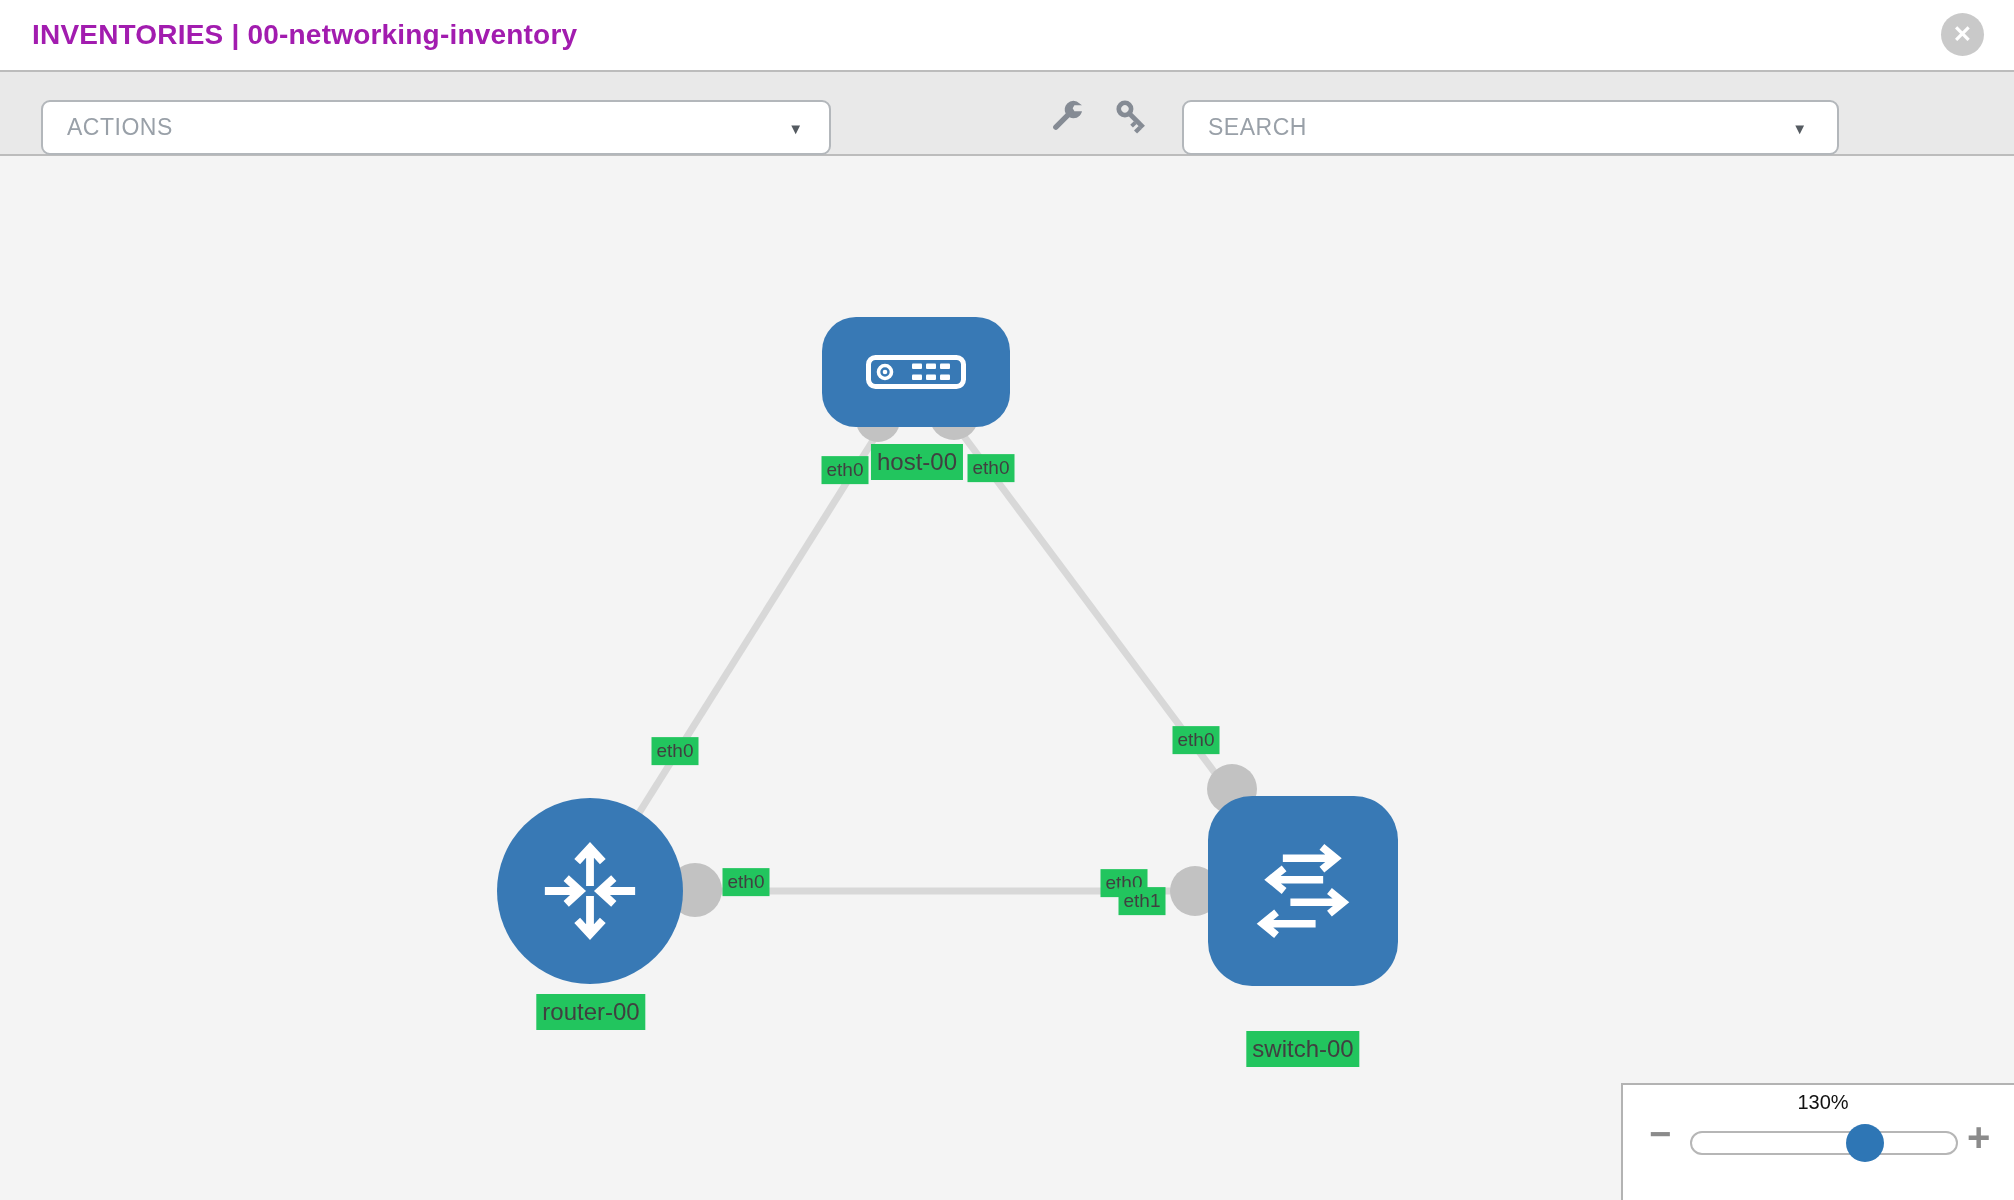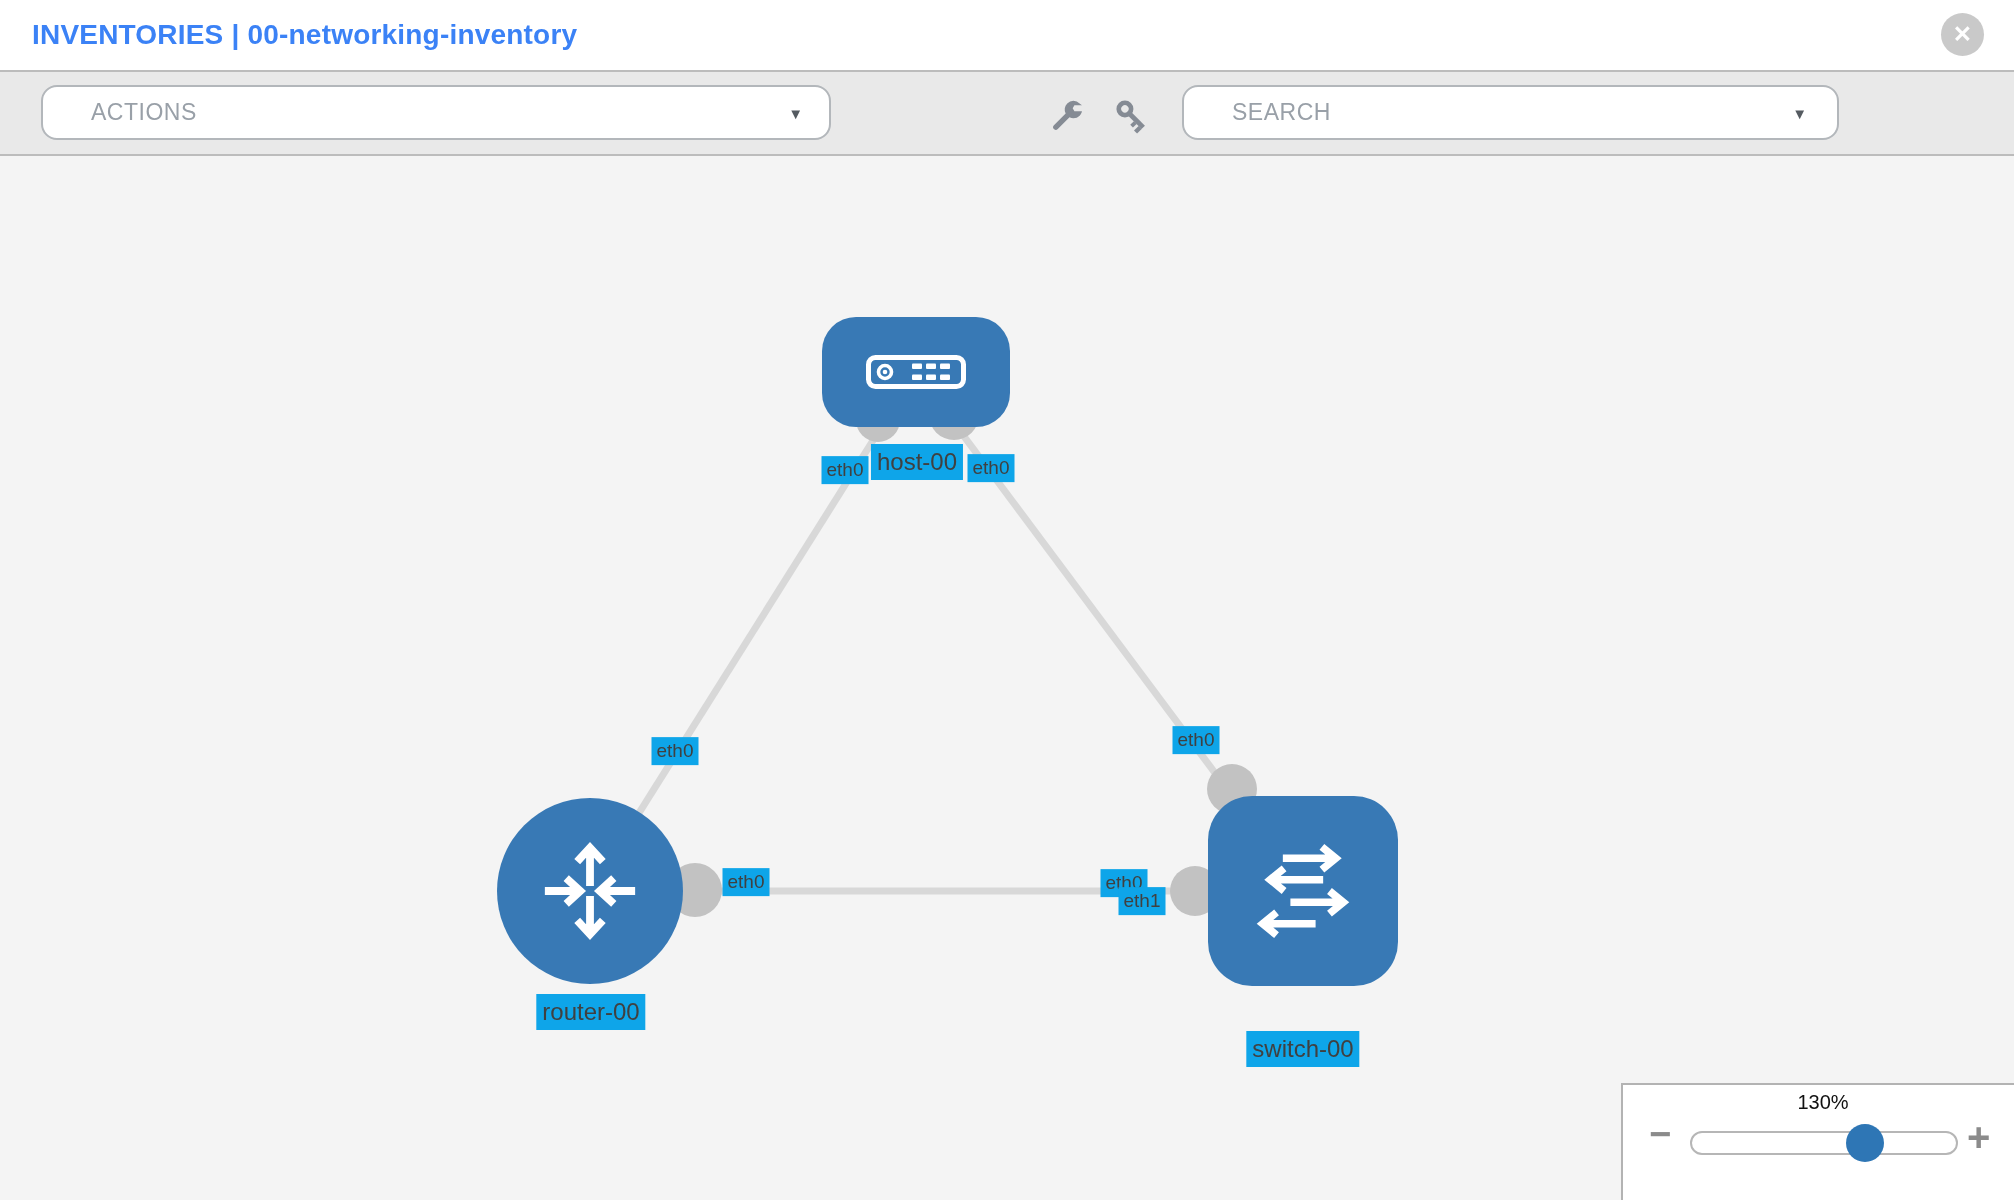--- a/index.html
+++ b/index.html
@@ -6,36 +6,36 @@
   html,body { margin:0; padding:0; }
   body {
     width:2014px; height:1200px; position:relative; overflow:hidden;
     font-family:"Liberation Sans", sans-serif; background:#ffffff;
   }
 
   
   .header { position:absolute; top:0; left:0; width:2014px; height:70px; background:#ffffff; }
   .page-title {
     position:absolute; left:32px; top:50%; transform:translateY(-50%);
-    font-size:28px; font-weight:bold; color:#3b82f6; letter-spacing:0.2px; white-space:nowrap;
+    font-size:28px; font-weight:bold; color:#a21caf; letter-spacing:0.2px; white-space:nowrap;
   }
   .close-btn {
     position:absolute; right:30px; top:13px; width:43px; height:43px; border-radius:50%;
     background:#c9c9c9; color:#ffffff; display:flex; align-items:center; justify-content:center;
     font-size:23px; font-weight:bold; cursor:pointer; user-select:none;
   }
 
   
   .toolbar {
     position:absolute; top:70px; left:0; width:2014px; height:86px;
     background:#e9e9e9; border-top:2px solid #bcbcbc; border-bottom:2px solid #bcbcbc;
   }
   .dropdown {
-    position:absolute; top:13px; height:55px; background:#ffffff;
-    border:2px solid #b3b7bb; border-radius:16px; display:flex; align-items:center; cursor:pointer;padding-left:24px;
+    position:absolute; top:28px; height:55px; background:#ffffff;
+    border:2px solid #b3b7bb; border-radius:9px; display:flex; align-items:center; cursor:pointer;
   }
   .dd-label { margin-left:24px; font-size:23px; color:#99a0a8; letter-spacing:0.5px; }
   .caret { position:absolute; top:50%; transform:translateY(-50%); font-size:15px; color:#555b61; }
   .dd-actions { left:41px;  width:790px; }
   .dd-actions .caret { right:26px; }
   .dd-search  { left:1182px; width:657px; }
   .dd-search  .caret { right:30px; }
   .tool-icon { position:absolute; top:24px; width:42px; height:42px; cursor:pointer; }
   .icon-wrench { left:1045px; }
   .icon-key    { left:1112px; }
@@ -46,21 +46,21 @@
 
   .node {
     position:absolute; background:#3879b5; z-index:2; cursor:pointer;
     display:flex; align-items:center; justify-content:center;
   }
   .node-host   { left:822px;  top:161px; width:188px; height:110px; border-radius:34px; }
   .node-router { left:497px;  top:642px; width:186px; height:186px; border-radius:50%; }
   .node-switch { left:1208px; top:640px; width:190px; height:190px; border-radius:44px; }
 
   .chip {
-    position:absolute; transform:translate(-50%,-50%); background:#0ea5e9; color:#404040;
+    position:absolute; transform:translate(-50%,-50%); background:#22c55e; color:#404040;
     white-space:nowrap; z-index:3; line-height:1.25;
   }
   .chip.node-label { font-size:24px; padding:3px 6px; }
   .chip.if-label   { font-size:19px; padding:2px 5px; }
   .chip.over       { z-index:4; }
 
   
   .zoom-panel {
     position:absolute; left:1621px; top:1083px; width:400px; height:130px;
     background:#ffffff; border:2px solid #b3b3b3; z-index:5;

